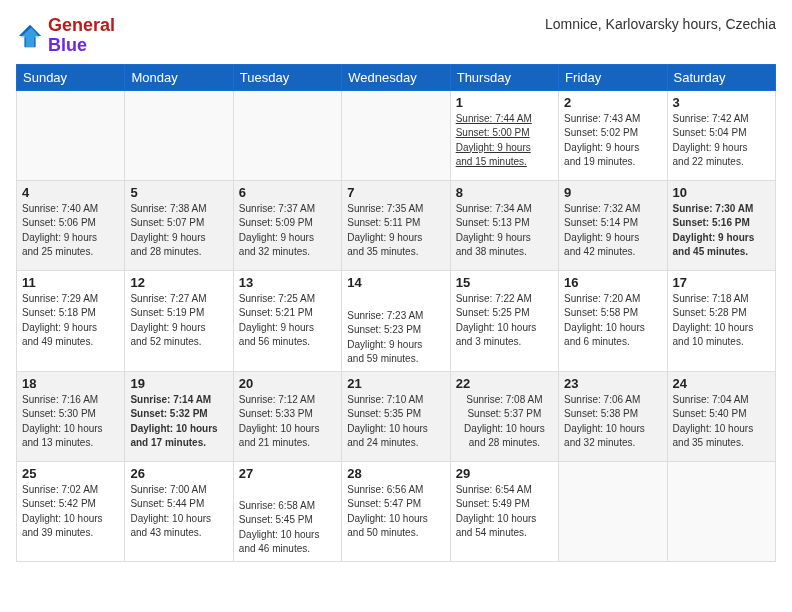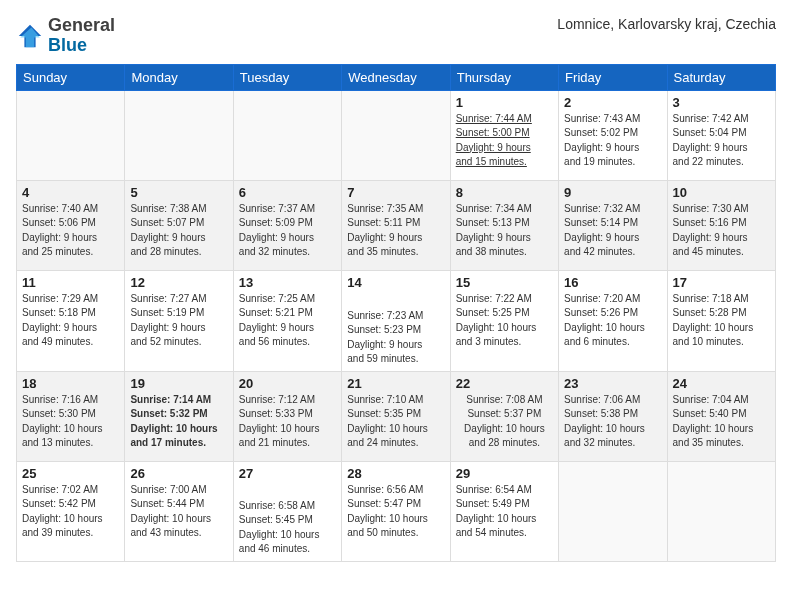--- a/index.html
+++ b/index.html
@@ -19,22 +19,22 @@
     .logo {
       display: flex;
       align-items: center;
       gap: 4px;
     }
     .logo-text {
       font-size: 18px;
       font-weight: bold;
       line-height: 1.1;
     }
-    .logo-general { color: #404040; }
-    .logo-blue { color: #0369a1; }
+    .logo-general { color: #b91c1c; }
+    .logo-blue { color: #6d28d9; }
     .logo-icon {
       width: 28px;
       height: 28px;
     }
     .title-block {
       text-align: right;
     }
     .month-year {
       font-size: 32px;
       font-weight: 300;
@@ -99,21 +99,21 @@
       <path d="M22 8 L34 22 L26 22 L26 36 L14 36 L14 22 L6 22 Z" fill="#4fc3f7" opacity="0.6"></path>
     </svg>
     <div>
       <div class="logo-text">
         <span class="logo-general">General</span><br>
         <span class="logo-blue">Blue</span>
       </div>
     </div>
   </div>
   <div class="title-block">
-    <div class="location">Lomnice, Karlovarsky kraj, Czechia</div>
+    <div class="location">Lomnice, Karlovarsky hours, Czechia</div>
   </div>
 </div>
 
 <table class="calendar">
   <thead>
     <tr>
     <th>Sunday</th>
         <th>Monday</th>
         <th>Tuesday</th>
         <th>Wednesday</th>
@@ -188,21 +188,21 @@
         </td>
         <td>
           <div class="day-num">9</div>
           <div class="day-info" style="white-space: pre-line;">Sunrise: 7:32 AM
 Sunset: 5:14 PM
 Daylight: 9 hours
 and 42 minutes.</div>
         </td>
         <td>
           <div class="day-num">10</div>
-          <div class="day-info" style="white-space: pre-line;">Sunrise: 7:30 AM
+          <div class="day-info" style="white-space: pre-line; font-weight: bold;">Sunrise: 7:30 AM
 Sunset: 5:16 PM
 Daylight: 9 hours
 and 45 minutes.</div>
         </td>
       </tr>
       <tr>
         <td>
           <div class="day-num">11</div>
           <div class="day-info" style="white-space: pre-line;">Sunrise: 7:29 AM
 Sunset: 5:18 PM
@@ -233,21 +233,21 @@
         <td>
           <div class="day-num">15</div>
           <div class="day-info" style="white-space: pre-line;">Sunrise: 7:22 AM
 Sunset: 5:25 PM
 Daylight: 10 hours
 and 3 minutes.</div>
         </td>
         <td>
           <div class="day-num">16</div>
           <div class="day-info" style="white-space: pre-line;">Sunrise: 7:20 AM
-Sunset: 5:26 PM
+Sunset: 5:58 PM
 Daylight: 10 hours
 and 6 minutes.</div>
         </td>
         <td>
           <div class="day-num">17</div>
           <div class="day-info" style="white-space: pre-line;">Sunrise: 7:18 AM
 Sunset: 5:28 PM
 Daylight: 10 hours
 and 10 minutes.</div>
         </td>

